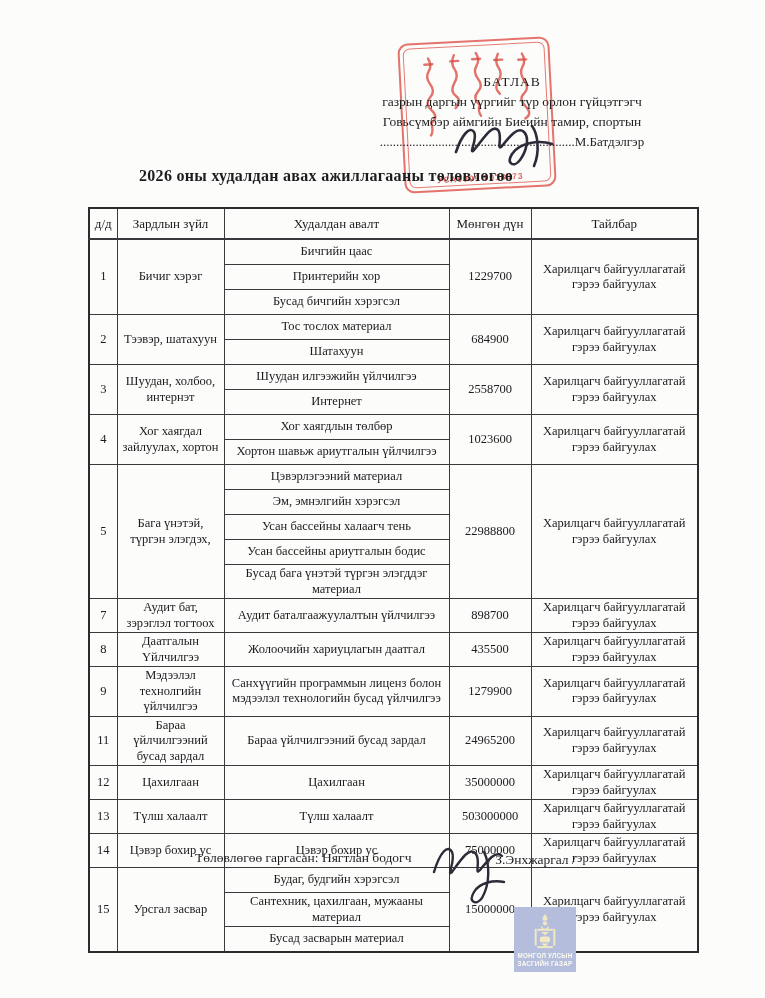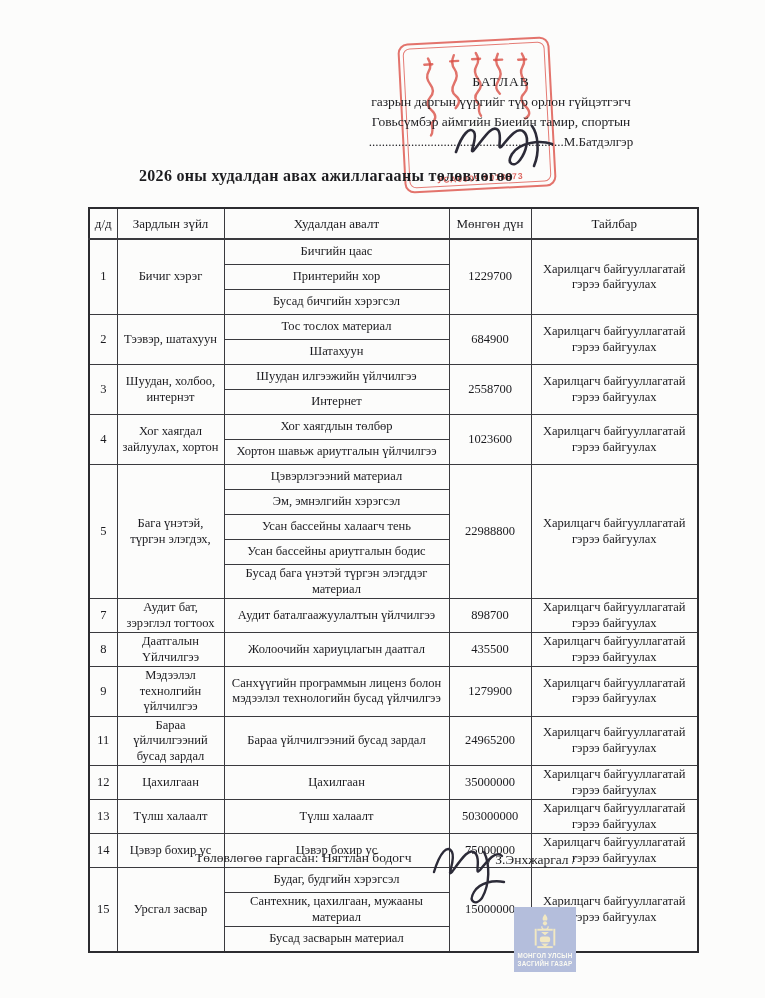--- a/index.html
+++ b/index.html
@@ -6,21 +6,21 @@
   body{
     width:765px;height:998px;position:relative;
     background:#fcfcfb;color:#1d1d20;
     font-family:"Liberation Serif", serif;
     overflow:hidden;
   }
   .page{position:absolute;inset:0;}
 
   
   .approval{
-    position:absolute;top:72px;left:341px;width:320px;
+    position:absolute;top:72px;left:352px;width:320px;
     text-align:center;font-size:13.5px;line-height:20px;
     z-index:3;
   }
   .approval .batlav{letter-spacing:1px;}
   .dots-name{font-size:13px;color:#26262a;}
 
   
   .stamp{
     position:absolute;left:401px;top:40px;width:152px;height:150px;
     transform:rotate(-3deg);z-index:1;opacity:.9;

